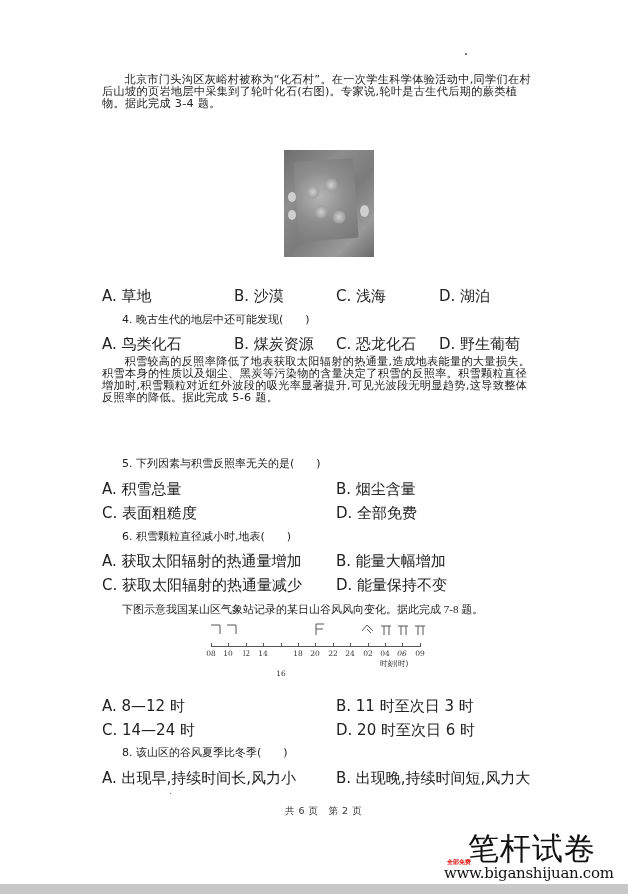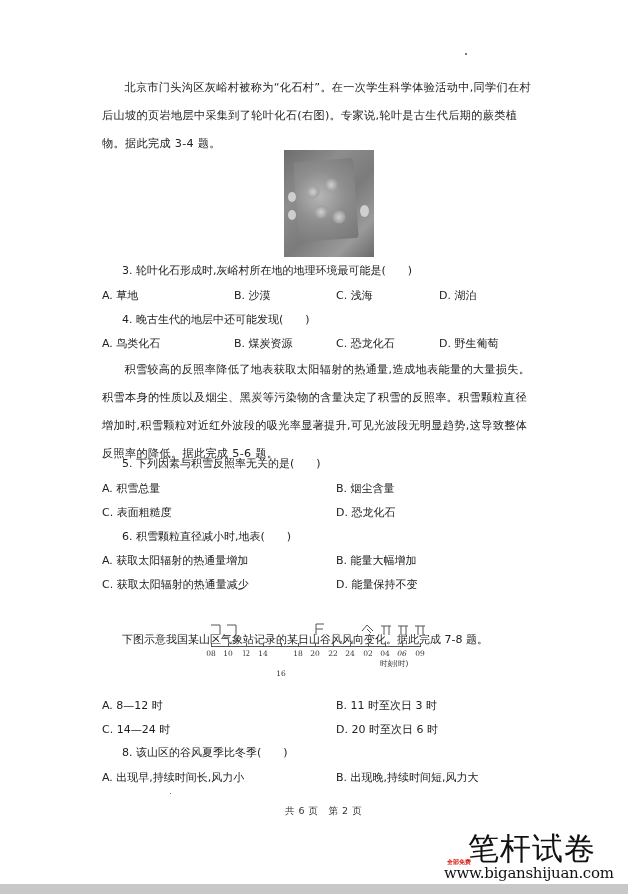--- a/index.html
+++ b/index.html
@@ -7,25 +7,25 @@
       width: 628px; height: 894px; position: relative; overflow: hidden;
       background: #ffffff;
       font-family: "DejaVu Sans", "Liberation Sans", sans-serif;
       color: #222;
     }
     .page { position: absolute; left: 0; top: 0; width: 628px; height: 884px; background: #fff; }
     .bottom-bar { position: absolute; left: 0; top: 884px; width: 628px; height: 10px; background: #c8c8c8; }
     .dot { position: absolute; width: 2px; height: 2px; background: #777; }
     .para {
       position: absolute; left: 102px; width: 432px;
-      font-size: 11.2px; line-height: 28px; letter-spacing: 0.3px;
+      font-size: 11.2px; line-height: 12px; letter-spacing: 0.3px;
       text-indent: 2em; margin: 0; color: #222;
     }
     .q { position: absolute; left: 122px; font-size: 11px; line-height: 14px; white-space: nowrap; }
-    .opt { position: absolute; font-size: 11px; line-height: 14px; white-space: nowrap; }
+    .opt { position: absolute; font-size: 15px; line-height: 14px; white-space: nowrap; }
     .photo {
       position: absolute; left: 284px; top: 150px; width: 90px; height: 107px;
       background: linear-gradient(135deg, #6d6d6d 0%, #8d8d8d 30%, #7b7b7b 55%, #9a9a9a 80%, #6a6a6a 100%);
       overflow: hidden;
     }
     .photo .slab {
       position: absolute; left: 12px; top: 10px; width: 60px; height: 80px;
       background: radial-gradient(circle at 40% 45%, #b5b5b5 0%, #8e8e8e 45%, #767676 100%);
       transform: rotate(-4deg); border-radius: 3px;
     }
@@ -71,47 +71,46 @@
     <div class="slab"></div>
     <div class="leaf" style="left:22px;top:35px;"></div>
     <div class="leaf" style="left:40px;top:28px;"></div>
     <div class="leaf" style="left:30px;top:55px;"></div>
     <div class="leaf" style="left:48px;top:60px;"></div>
     <div class="hand" style="left:4px;top:42px;width:8px;height:10px;"></div>
     <div class="hand" style="left:4px;top:60px;width:8px;height:10px;"></div>
     <div class="hand" style="left:76px;top:55px;width:9px;height:12px;"></div>
   </div>
 
-  <div class="q" style="top:264px;">3. 轮叶化石形成时,灰峪村所在地的地理环境最可能是(　　)</div>
   <div class="opt" style="left:102px;top:289px;">A. 草地</div>
   <div class="opt" style="left:234px;top:289px;">B. 沙漠</div>
   <div class="opt" style="left:336px;top:289px;">C. 浅海</div>
   <div class="opt" style="left:439px;top:289px;">D. 湖泊</div>
 
   <div class="q" style="top:313px;">4. 晚古生代的地层中还可能发现(　　)</div>
   <div class="opt" style="left:102px;top:337px;">A. 鸟类化石</div>
   <div class="opt" style="left:234px;top:337px;">B. 煤炭资源</div>
   <div class="opt" style="left:336px;top:337px;">C. 恐龙化石</div>
   <div class="opt" style="left:439px;top:337px;">D. 野生葡萄</div>
 
   <p class="para" style="top:356px;">积雪较高的反照率降低了地表获取太阳辐射的热通量,造成地表能量的大量损失。积雪本身的性质以及烟尘、黑炭等污染物的含量决定了积雪的反照率。积雪颗粒直径增加时,积雪颗粒对近红外波段的吸光率显著提升,可见光波段无明显趋势,这导致整体反照率的降低。据此完成 5-6 题。</p>
 
   <div class="q" style="top:457px;">5. 下列因素与积雪反照率无关的是(　　)</div>
   <div class="opt" style="left:102px;top:482px;">A. 积雪总量</div>
   <div class="opt" style="left:336px;top:482px;">B. 烟尘含量</div>
   <div class="opt" style="left:102px;top:506px;">C. 表面粗糙度</div>
-  <div class="opt" style="left:336px;top:506px;">D. 恐龙化石</div>
+  <div class="opt" style="left:336px;top:506px;">D. 全部免费</div>
 
   <div class="q" style="top:530px;">6. 积雪颗粒直径减小时,地表(　　)</div>
   <div class="opt" style="left:102px;top:554px;">A. 获取太阳辐射的热通量增加</div>
   <div class="opt" style="left:336px;top:554px;">B. 能量大幅增加</div>
   <div class="opt" style="left:102px;top:578px;">C. 获取太阳辐射的热通量减少</div>
   <div class="opt" style="left:336px;top:578px;">D. 能量保持不变</div>
 
-  <div class="q" style="top:633px;">下图示意我国某山区气象站记录的某日山谷风风向变化。据此完成 7-8 题。</div>
+  <div class="q" style="top:602px;font-family:Liberation Serif, serif;">下图示意我国某山区气象站记录的某日山谷风风向变化。据此完成 7-8 题。</div>
 
   <div class="wind-diagram">
     <div class="axis-line"></div>
 
     <div class="tick" style="left:11px;"></div>
     <div class="tick" style="left:28px;"></div>
     <div class="tick" style="left:46px;"></div>
     <div class="tick" style="left:63px;"></div>
     <div class="tick" style="left:81px;"></div>
     <div class="tick" style="left:98px;"></div>

